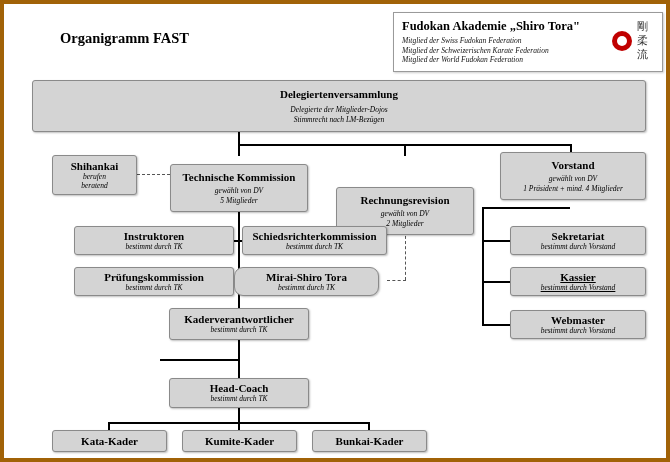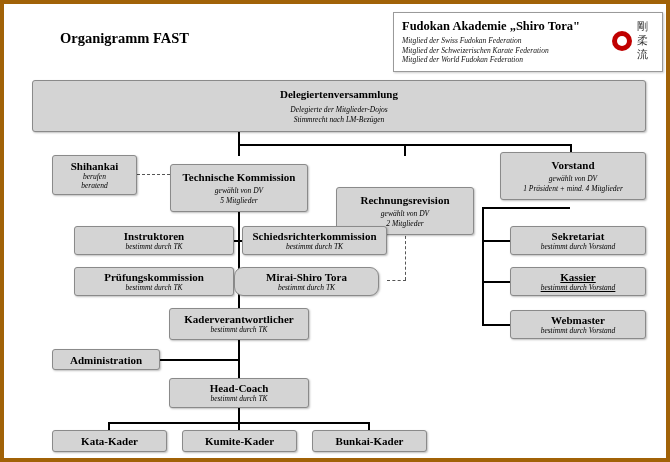--- a/index.html
+++ b/index.html
@@ -236,23 +236,20 @@
   <div class="box" style="left:506px; top:306px; width:136px; height:29px;">
     <div class="t">Webmaster</div>
     <div class="s">bestimmt durch Vorstand</div>
   </div>
 
   <div class="box" style="left:165px; top:304px; width:140px; height:32px;">
     <div class="t">Kaderverantwortlicher</div>
     <div class="s">bestimmt durch TK</div>
   </div>
 
-  <div class="box" style="left:48px; top:345px; width:108px; height:21px;">
-    <div class="t">Administration</div>
-  </div>
 
   <div class="box" style="left:165px; top:374px; width:140px; height:30px;">
     <div class="t">Head-Coach</div>
     <div class="s">bestimmt durch TK</div>
   </div>
 
   <div class="box" style="left:48px; top:426px; width:115px; height:22px;">
     <div class="t">Kata-Kader</div>
   </div>
 

